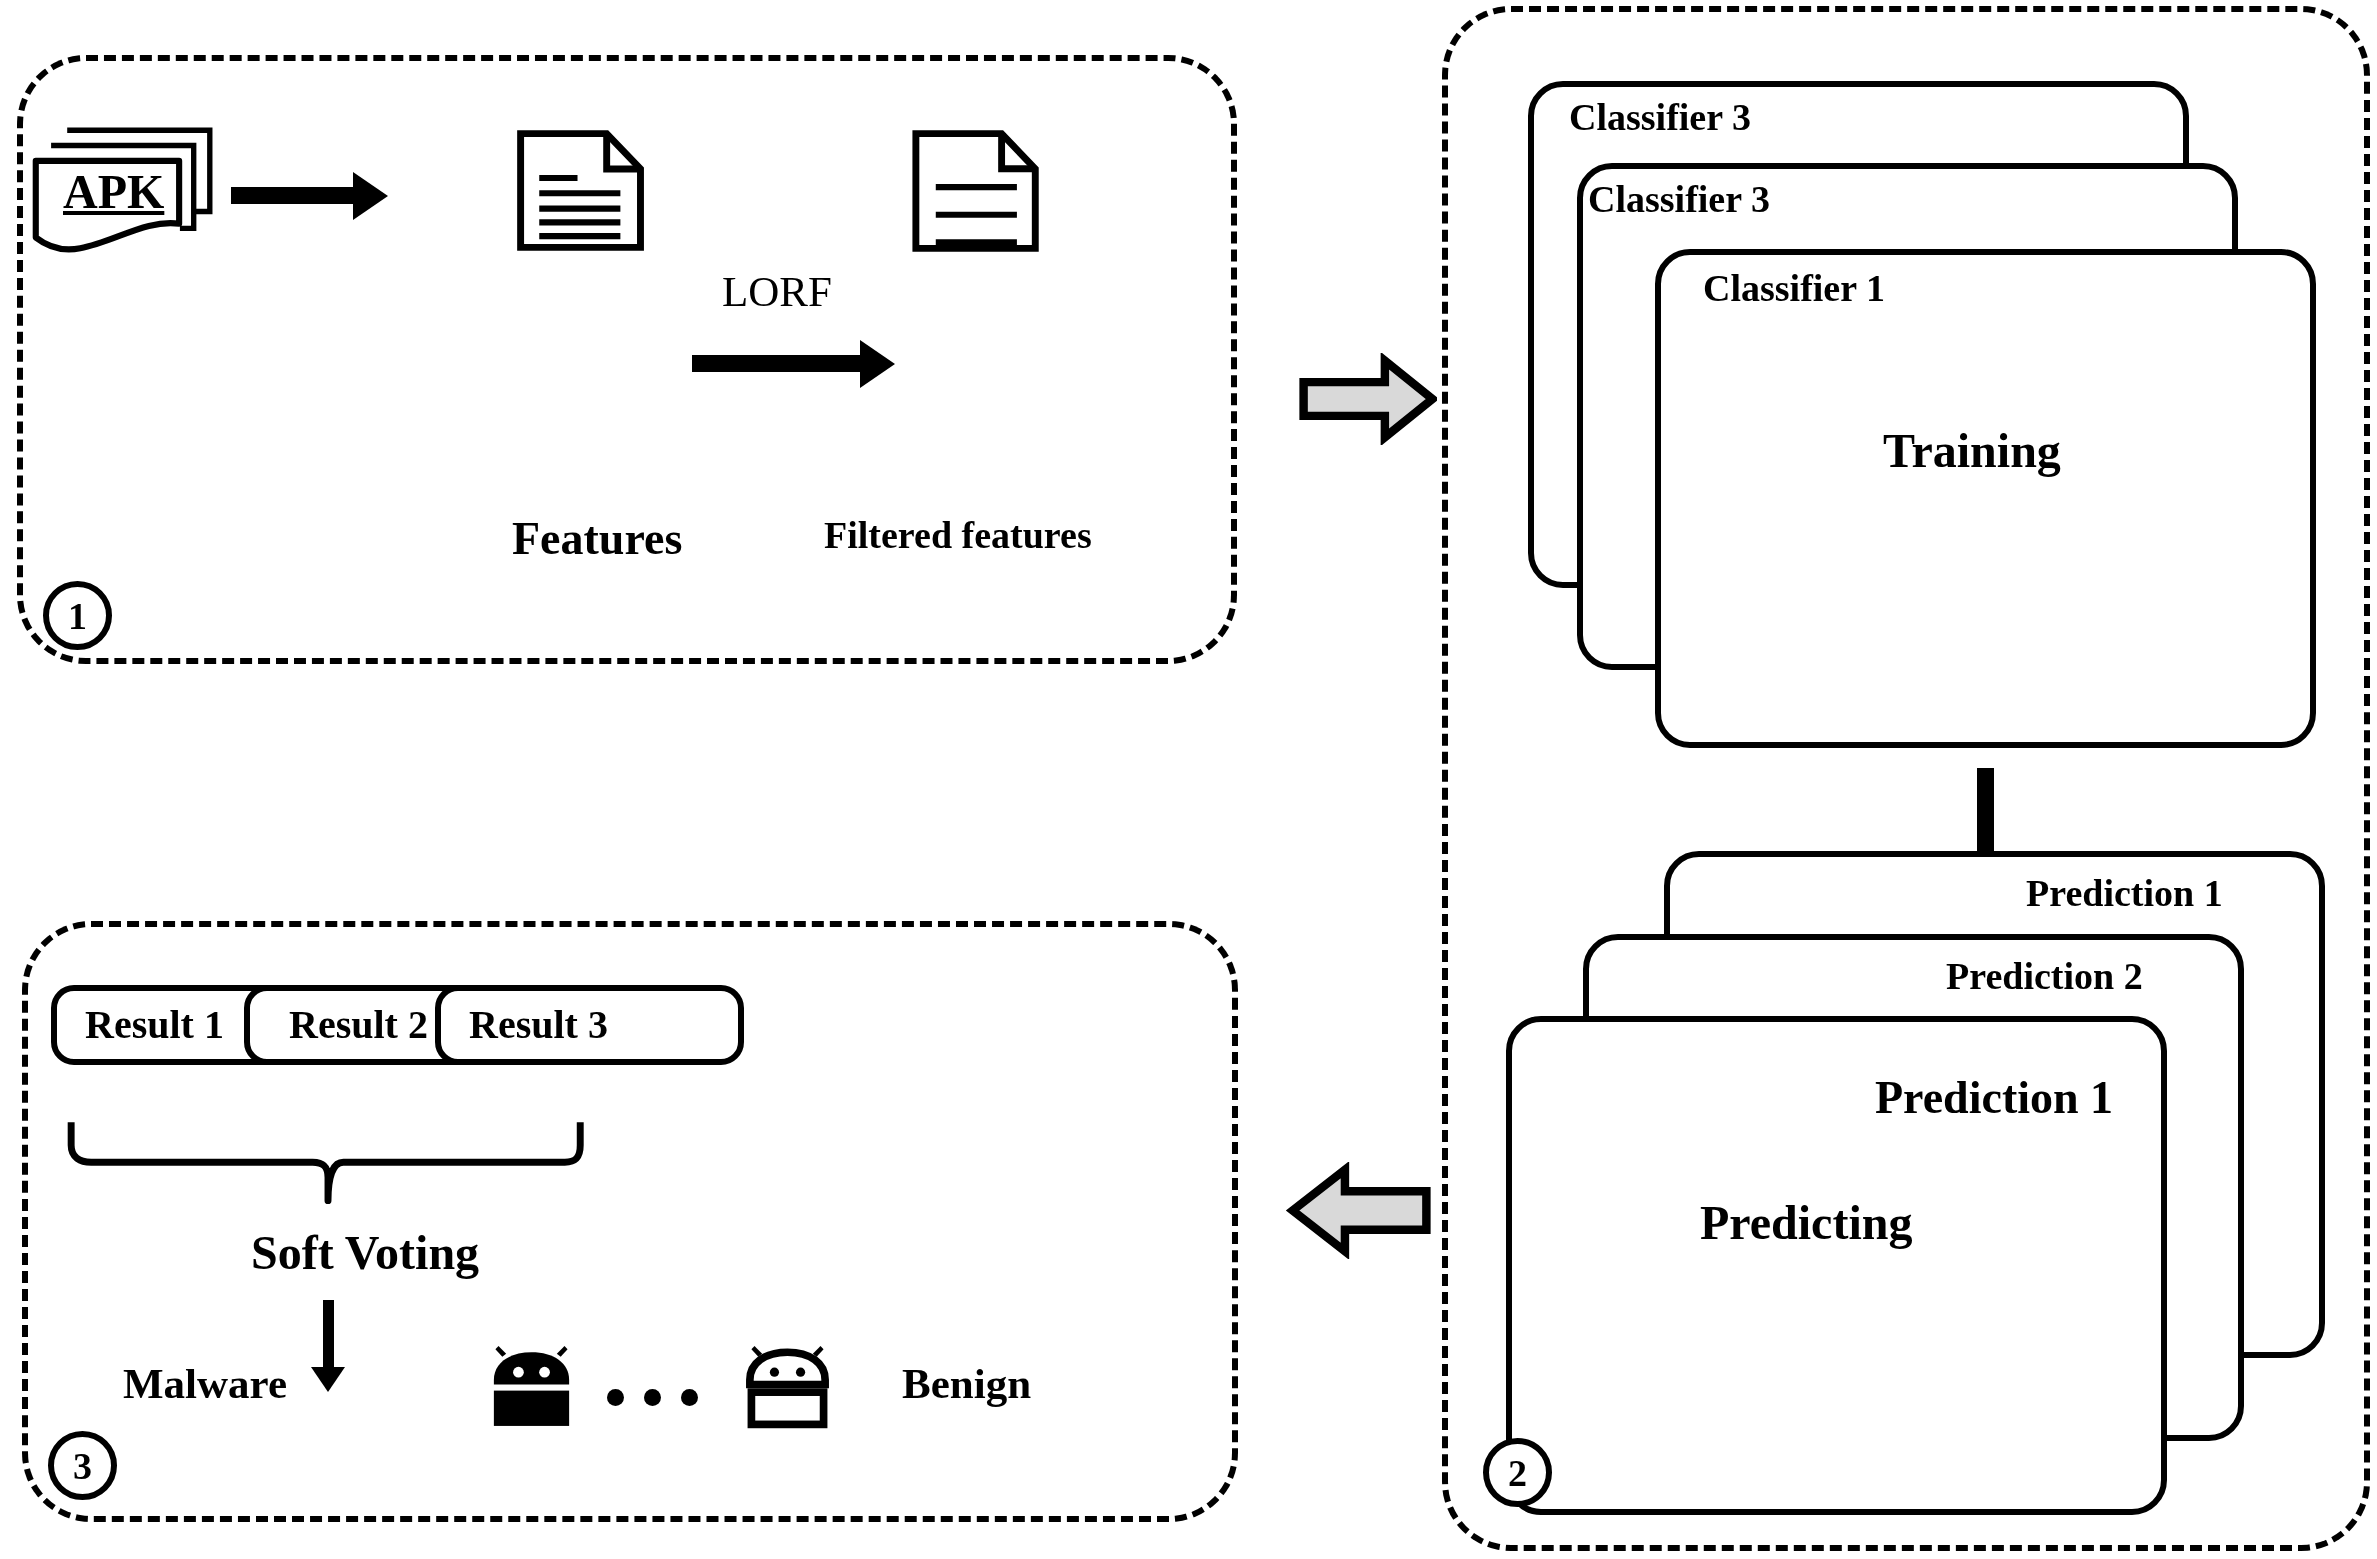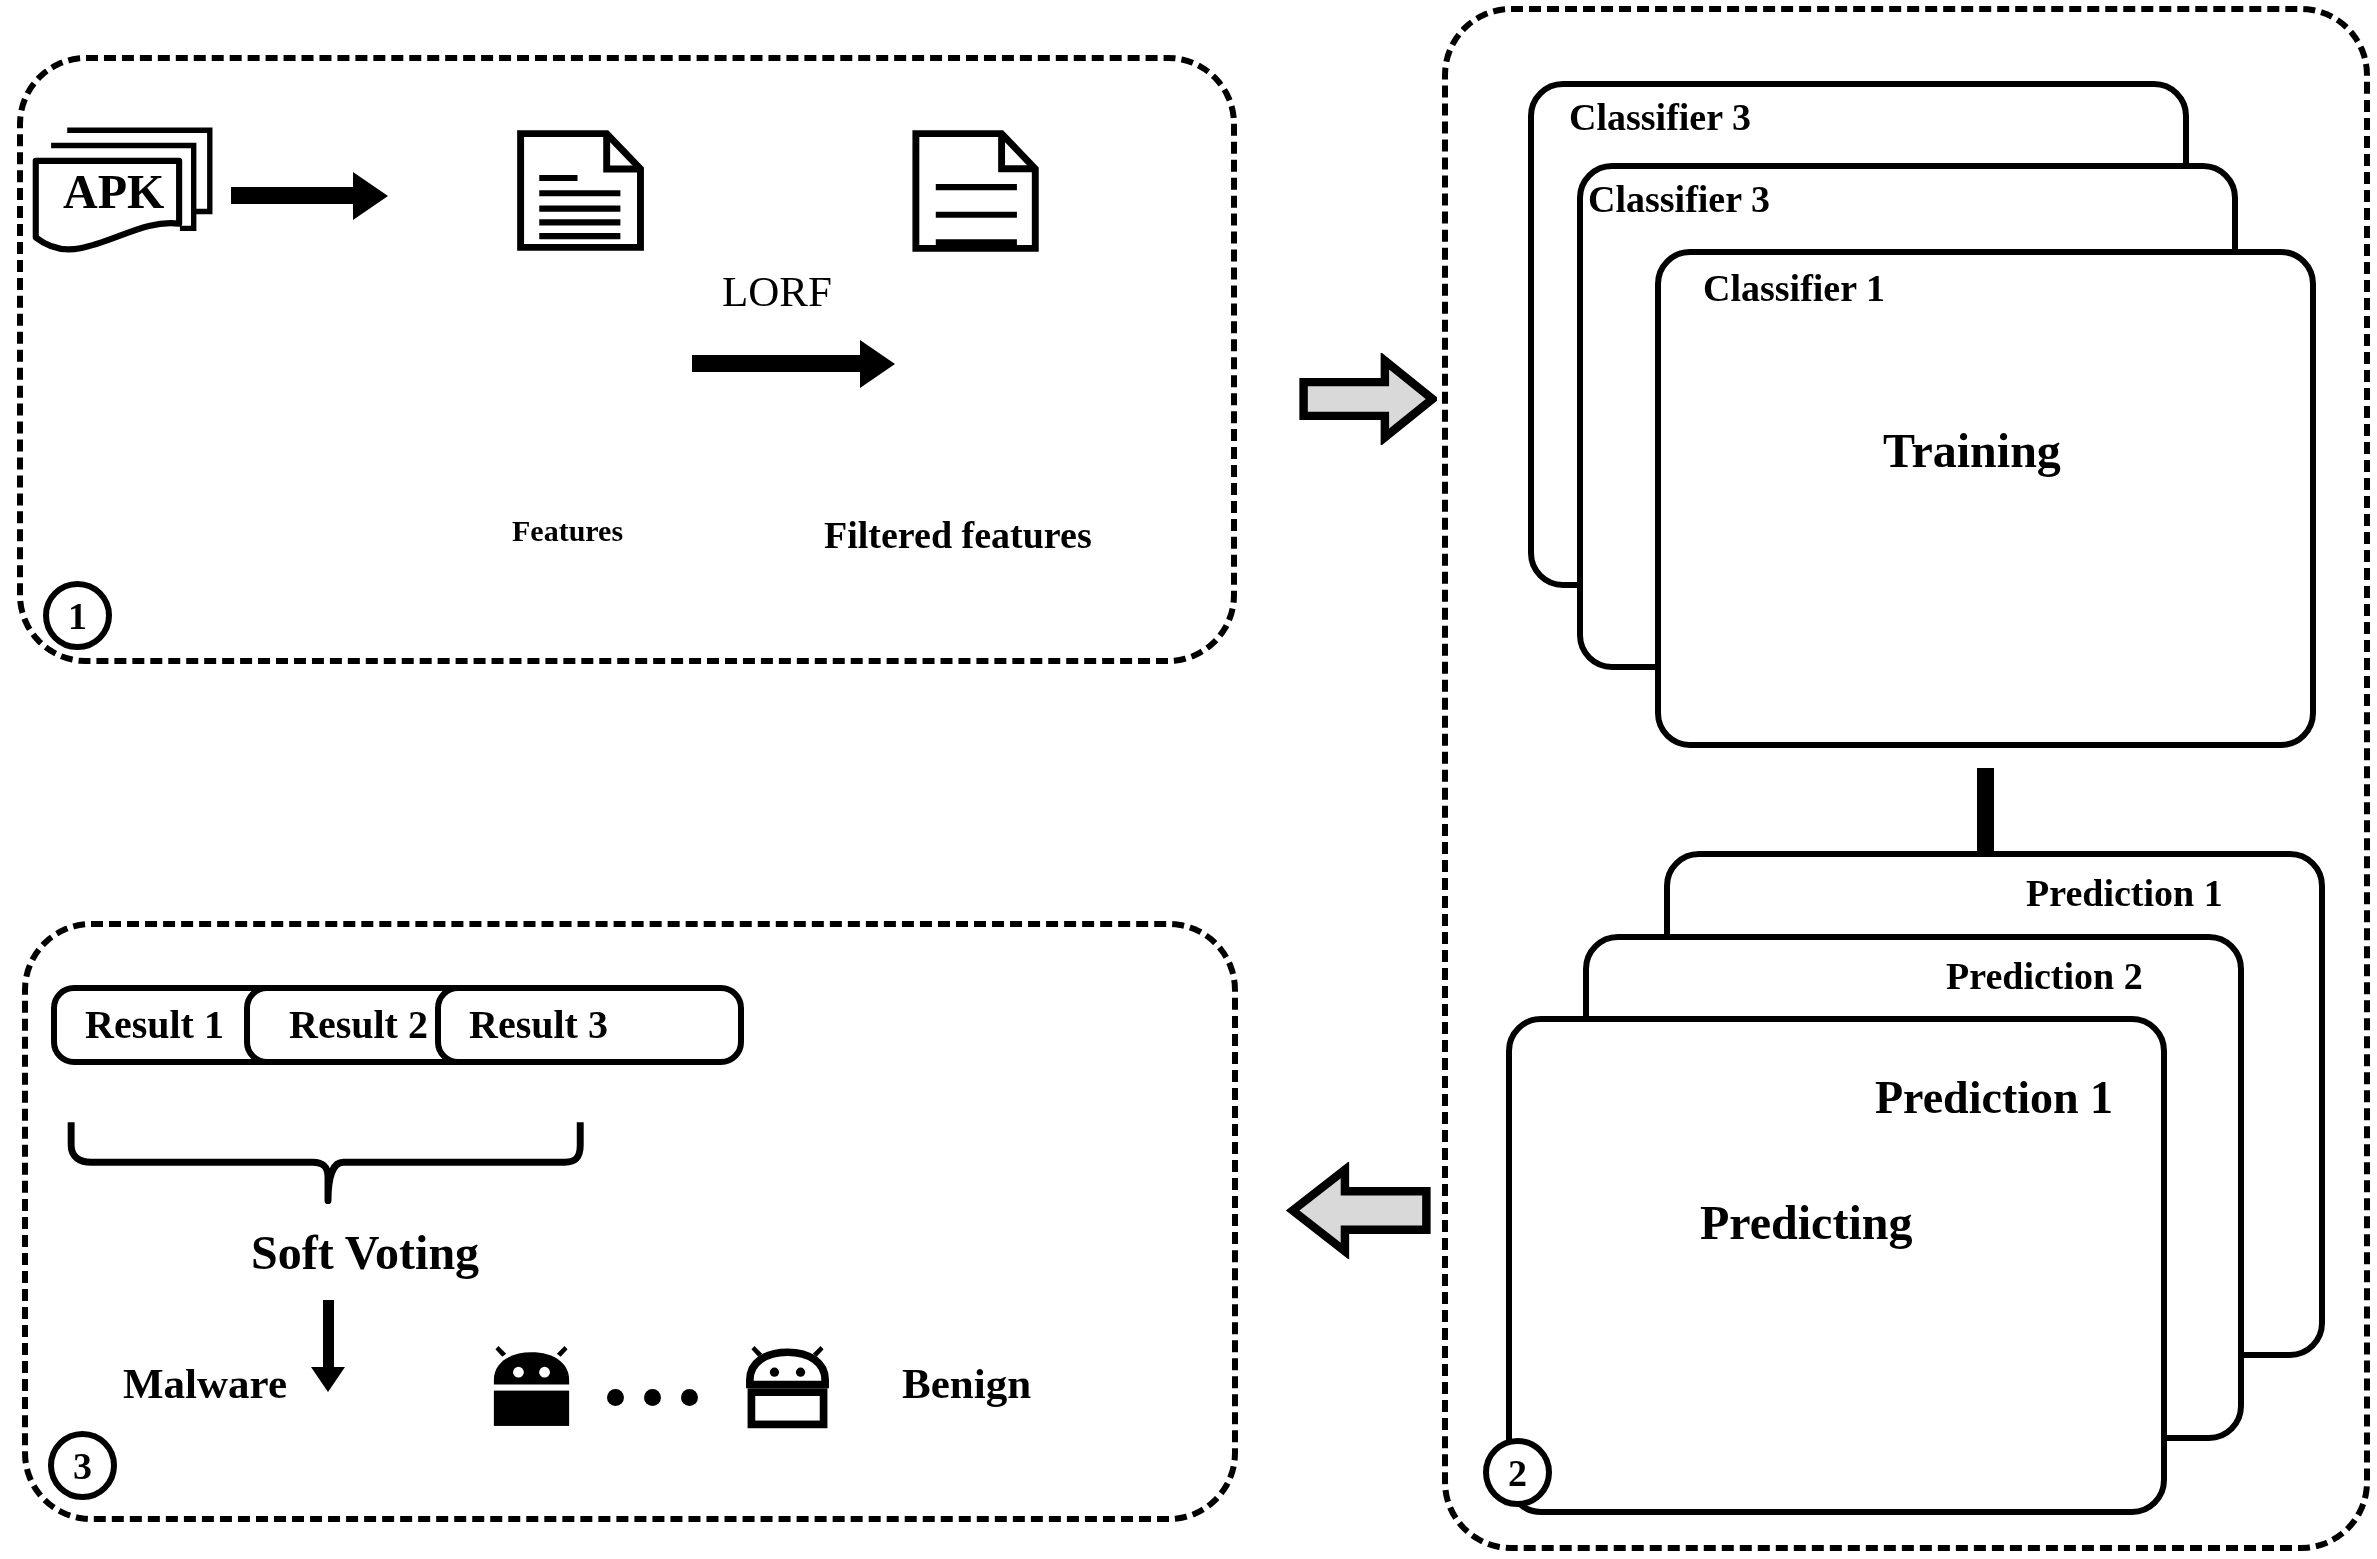--- a/index.html
+++ b/index.html
@@ -65,21 +65,21 @@
 
   <div class="step-badge" style="left:43px;top:581px;">1</div>
 
   <div class="icon-svg" style="left:31px;top:121px;width:192px;height:138px;">
     <svg width="192" height="138" viewBox="0 0 250 180">
       <path d="M47 12 H233 V118 H214" fill="#fff" stroke="#000" stroke-width="7"></path>
       <path d="M26 32 H212 V140 H194" fill="#fff" stroke="#000" stroke-width="7"></path>
       <path d="M6 52 H193 V134 C150 128 108 158 64 166 C44 170 24 166 6 152 Z" fill="#fff" stroke="#000" stroke-width="8" stroke-linejoin="round"></path>
     </svg>
   </div>
-  <div class="lbl" style="left:63px;top:168px;font-size:48px;">APK</div>
+  <div class="lbl" style="left:63px;top:168px;font-size:48px;text-decoration:underline;">APK</div>
 
   <div class="arrow-h" style="left:231px;top:187px;width:123px;"></div>
 
   <div class="icon-svg" style="left:516px;top:129px;width:146px;height:123px;">
     <svg width="146" height="123" viewBox="0 0 190 160" preserveAspectRatio="none">
       <path d="M6 6 H118 L162 52 V154 H6 Z" fill="#fff" stroke="#000" stroke-width="9" stroke-linejoin="miter"></path>
       <path d="M118 6 V52 H162" fill="none" stroke="#000" stroke-width="9"></path>
     </svg>
   </div>
   <div class="icon-svg" style="left:516px;top:129px;width:146px;height:123px;pointer-events:none;"></div>
@@ -88,21 +88,21 @@
     <svg width="146" height="124" viewBox="0 0 190 162">
       <g stroke="#000" stroke-width="8" stroke-linecap="butt">
         <line x1="30" y1="64" x2="80" y2="64"></line>
         <line x1="30" y1="84" x2="136" y2="84"></line>
         <line x1="30" y1="104" x2="136" y2="104"></line>
         <line x1="30" y1="122" x2="136" y2="122"></line>
         <line x1="30" y1="140" x2="136" y2="140"></line>
       </g>
     </svg>
   </div>
-  <div class="lbl" style="left:512px;top:516px;font-size:30px;">Features</div>
+  <div class="lbl" style="left:512px;top:516px;font-size:46px;">Features</div>
 
   <div class="lbl-plain" style="left:722px;top:270px;font-size:43px;">LORF</div>
   <div class="arrow-h" style="left:692px;top:355px;width:169px;"></div>
 
   <div class="icon-svg" style="left:911px;top:129px;width:146px;height:124px;">
     <svg width="146" height="124" viewBox="0 0 190 162">
       <path d="M6 6 H118 L162 52 V156 H6 Z" fill="#fff" stroke="#000" stroke-width="9" stroke-linejoin="miter"></path>
       <path d="M118 6 V52 H162" fill="none" stroke="#000" stroke-width="9"></path>
       <g stroke="#000" stroke-width="8">
         <line x1="32" y1="76" x2="138" y2="76"></line>

